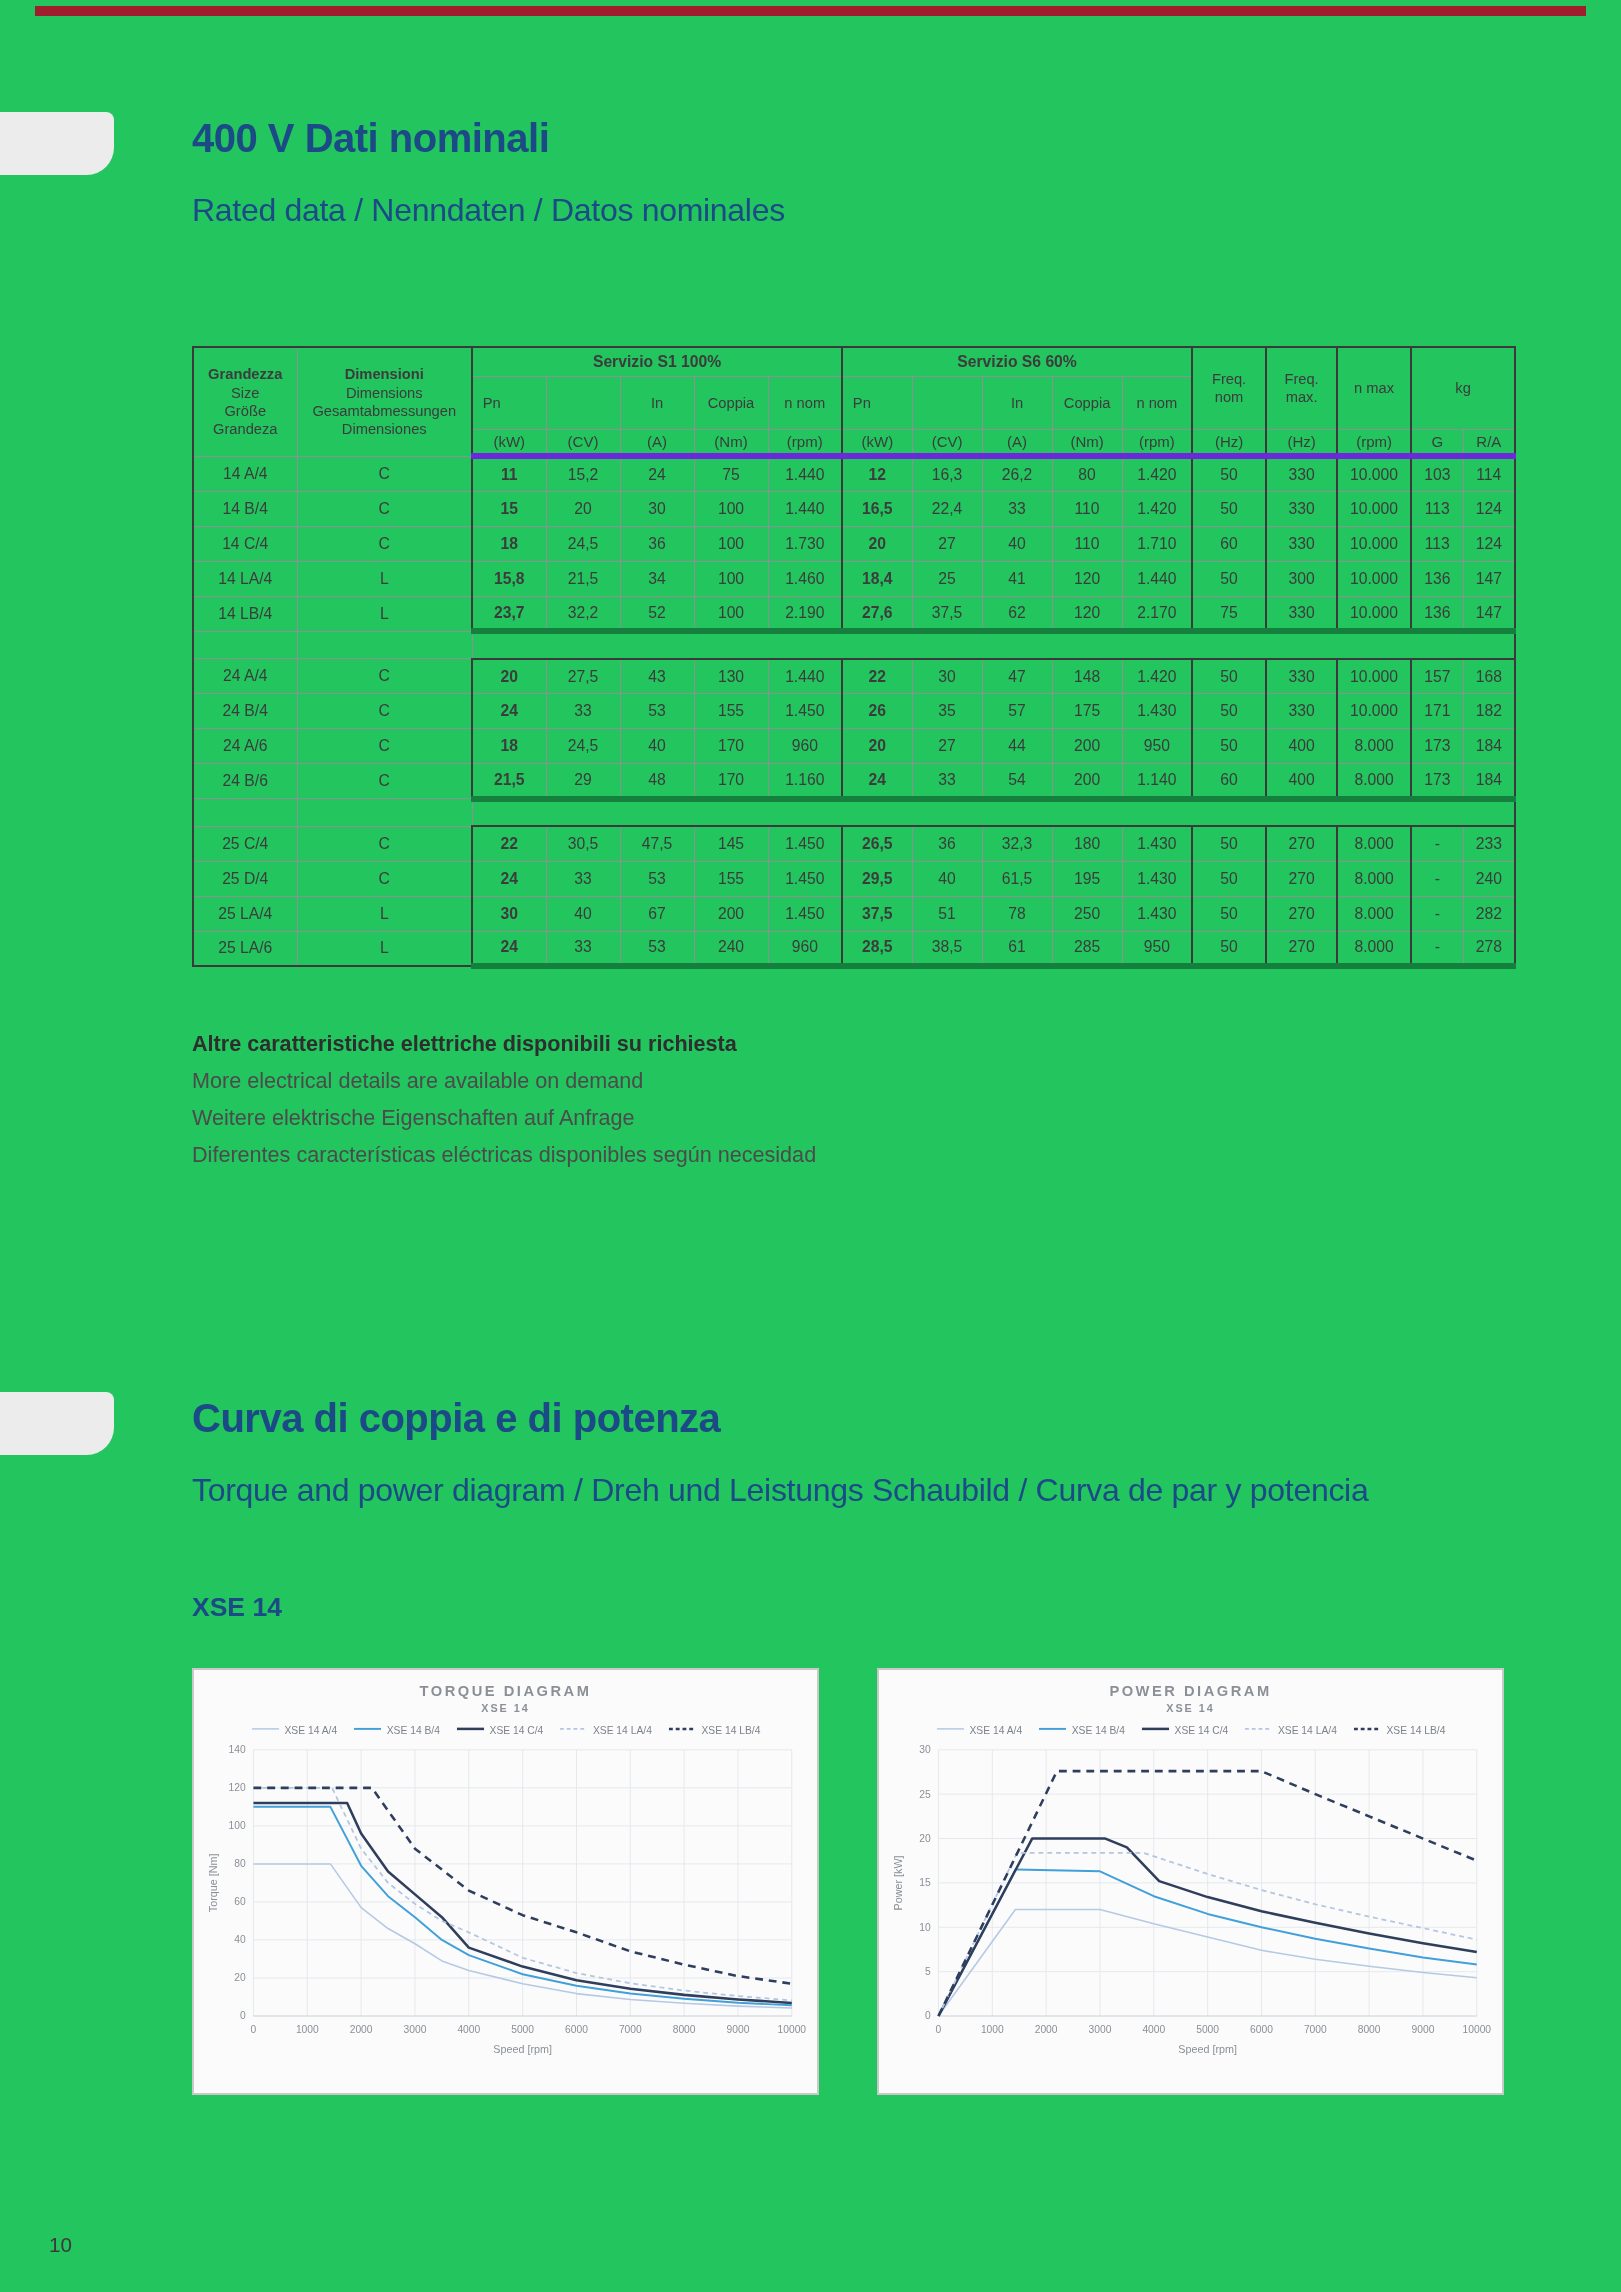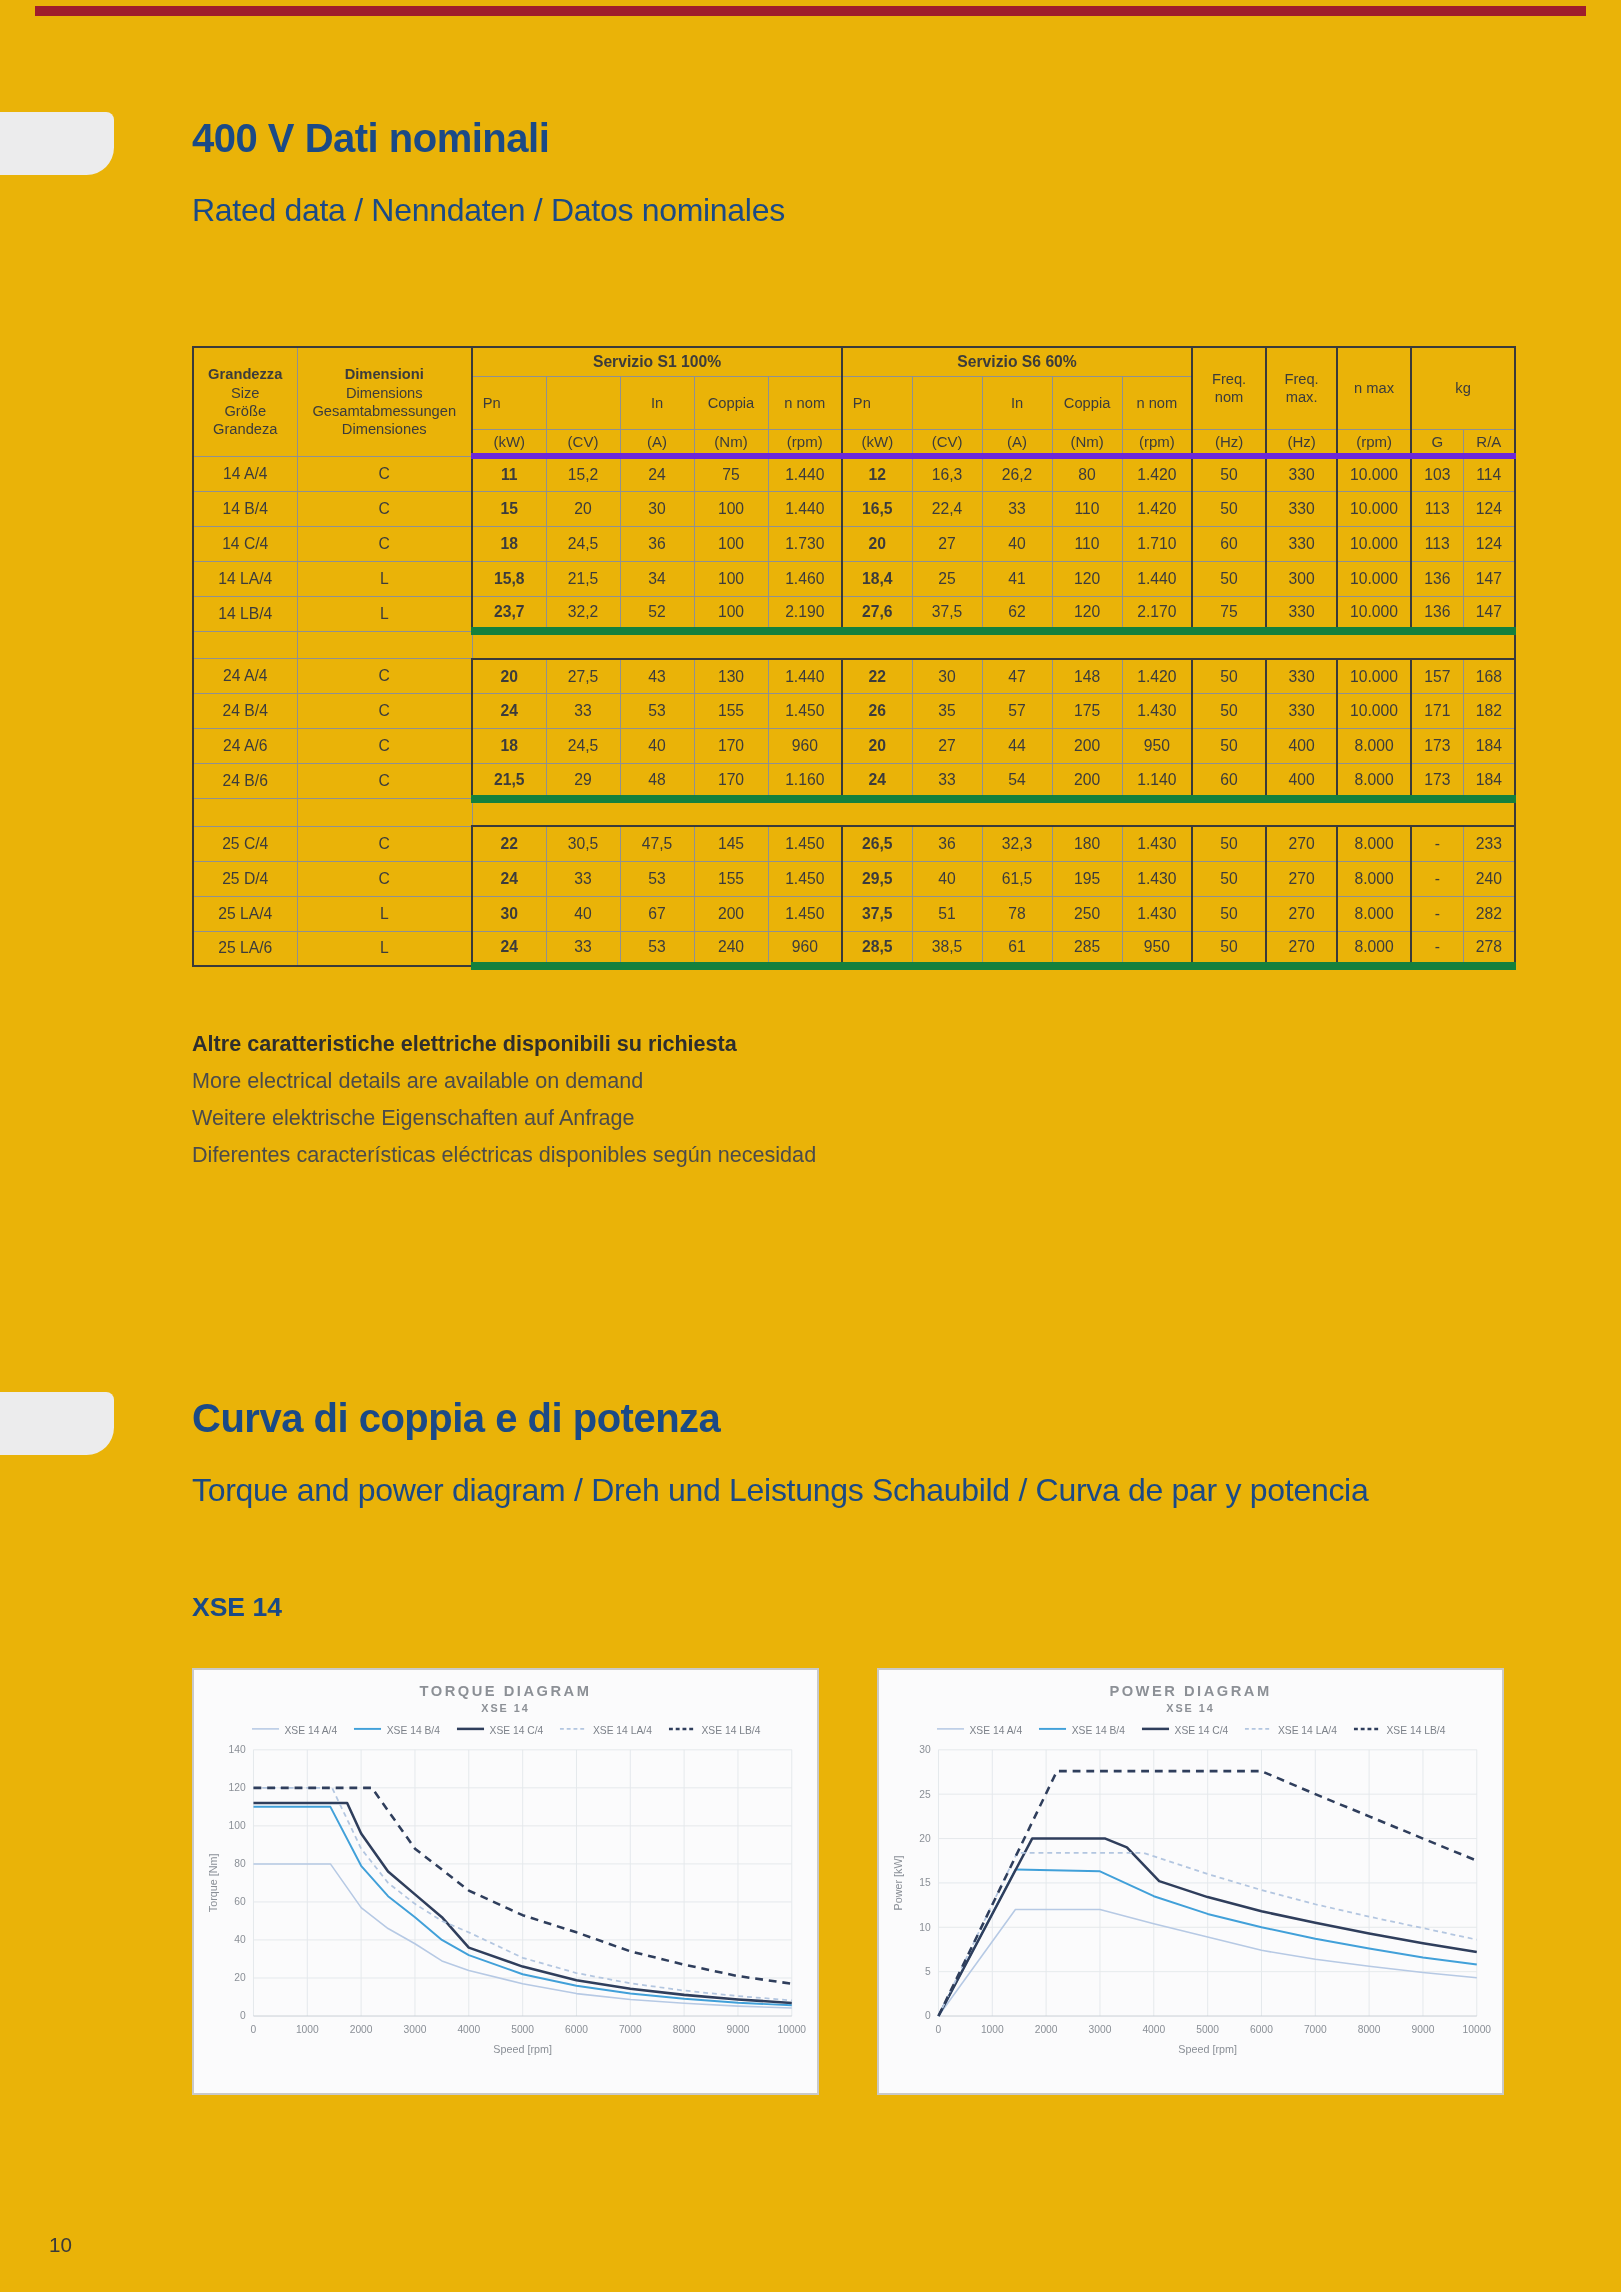--- a/index.html
+++ b/index.html
@@ -1,16 +1,16 @@
 <!DOCTYPE html>
 <html><head>
 <meta charset="utf-8">
 <style>
   html,body{margin:0;padding:0;background:#ffffff;}
-  #page{position:relative;width:1621px;height:2293px;background:#eab308;
+  #page{position:relative;width:1621px;height:2293px;background:#22c55e;
         font-family:"Liberation Sans",sans-serif;color:#3f3f3f;overflow:hidden;}
 
   .top-bar{position:absolute;left:35px;top:5.9px;width:1551px;height:9.8px;background:#9f1d2c;}
 
   .side-tab{position:absolute;left:0;width:114px;height:63px;background:#ececed;
             border-radius:0 7.8px 27.4px 0;}
   #tab1{top:112px;}
   #tab2{top:1392px;}
 
   .h-title{position:absolute;left:192px;font-size:40px;font-weight:bold;color:#1b4a86;
@@ -26,21 +26,21 @@
   
   #rated-table{position:absolute;left:192px;top:346px;width:1317px;border-collapse:collapse;
                table-layout:fixed;border:2px solid #3a3a3a;}
   #rated-table th,#rated-table td{border:1px solid #909090;text-align:center;vertical-align:middle;
                font-size:15.7px;font-weight:normal;color:#3c3c3c;padding:0 2px;overflow:hidden;}
   #rated-table .pre{white-space:pre-line;line-height:1.25;}
   #rated-table .hb{font-weight:bold;}
   #rated-table .b{font-weight:bold;}
   #rated-table .bl{border-left:2px solid #3a3a3a;}
   #rated-table .bt2{border-top:2px solid #3a3a3a;}
-  #rated-table .bb2{border-bottom:8px solid #15803d;}
+  #rated-table .bb2{border-bottom:6px solid #15803d;}
   #rated-table thead tr.units th{border-bottom:6px solid #6d28d9;font-size:15px;}
   #rated-table thead th{font-size:14.7px;}
   #rated-table thead .grp{font-size:15.7px;}
   tr.hr1{height:29px;} tr.hr2{height:53px;} tr.hr3{height:27.4px;}
   #rated-table tbody tr{height:35px;}
   #rated-table tbody tr.gap{height:27.4px;}
   #rated-table tbody tr.gap td{border-left:1px solid #909090;border-right:1px solid #909090;
                border-top:1px solid #909090;border-bottom:1px solid #909090;}
   .subL{text-align:left !important;padding-left:9.8px !important;}
 

